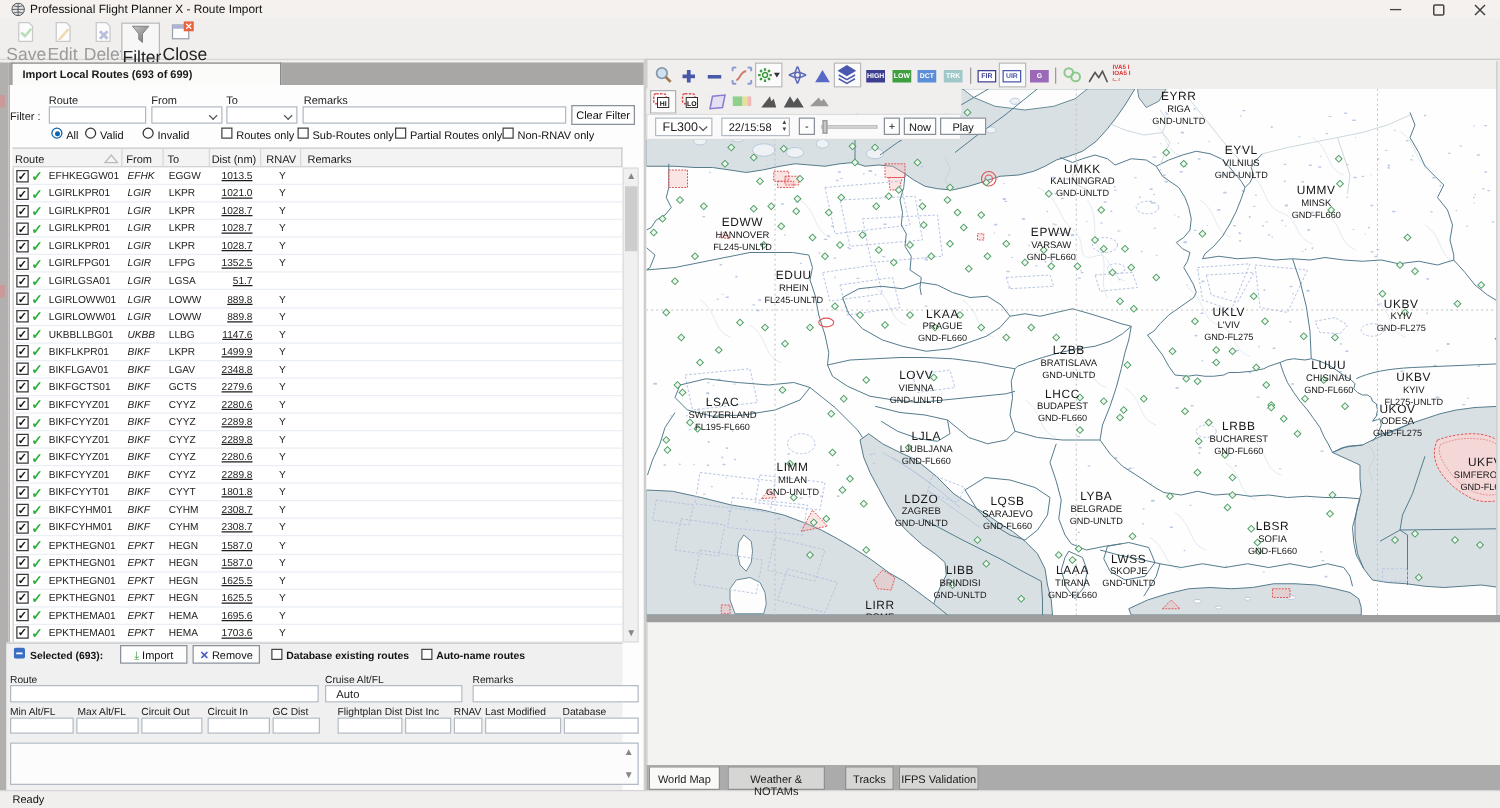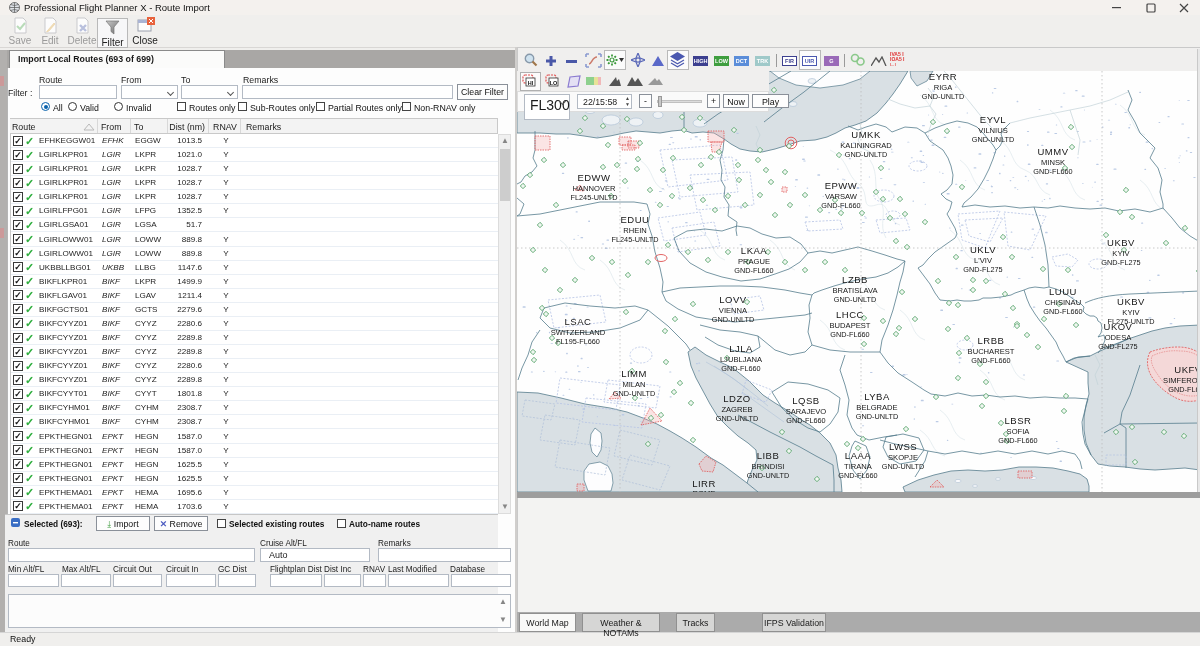--- a/index.html
+++ b/index.html
@@ -4,21 +4,21 @@
 <style>
 *{margin:0;padding:0;box-sizing:border-box;}
 html,body{width:1200px;height:646px;overflow:hidden;}
 body{font-family:"Liberation Sans",sans-serif;font-size:9px;color:#1c1c1c;background:#f0efed;position:relative;}
 .abs{position:absolute;}
 
 #titlebar{left:0;top:0;width:1200px;height:15px;background:#f4f1ee;}
 #titletxt{left:24px;top:2px;font-size:9.5px;color:#111;}
 
 #toolbar{left:0;top:15px;width:1200px;height:33px;background:#f0efed;border-bottom:1px solid #d9d7d5;}
-.tbtn{position:absolute;top:2px;width:30px;text-align:center;font-size:10px;color:#9a9a9a;}
+.tbtn{position:absolute;top:2px;width:30px;text-align:center;font-size:14px;color:#9a9a9a;}
 .tbtn .ic{display:block;margin:0 auto 1px auto;width:17px;height:17px;position:relative;}
 .tbtn.en{color:#222;}
 #filterbtn{border:1px solid #b9b9b9;background:#f7f7f8;}
 
 #tabstrip{left:7px;top:50px;width:508px;height:18px;background:#a9a7a5;}
 #ltab{left:2px;top:0px;width:216px;height:18px;background:#fbfbfa;border:1px solid #8a8a8a;border-bottom:none;font-size:8.8px;font-weight:bold;color:#1a1a1a;padding:3px 0 0 8px;}
 
 #lpanel{left:7px;top:68px;width:508px;height:564px;background:#fdfdfd;border-left:1px solid #b5b5b5;}
 .flabel{font-size:8.8px;color:#222;}
 .tf{position:absolute;background:#fff;border:1px solid #b3bac4;}
@@ -31,21 +31,21 @@
 .rlabel{position:absolute;font-size:8.8px;color:#111;}
 
 #tblhead{left:10px;top:118px;width:488px;height:16px;background:#f3f3f3;border:1px solid #c9c9c9;border-left:none;}
 .hcell{position:absolute;top:3px;font-size:8.8px;color:#1a1a1a;}
 .vline{position:absolute;top:0;width:1px;height:100%;background:#d8d8d8;}
 #tblbody{left:10px;top:134px;width:488px;height:380px;background:#fff;border-left:1px solid #c9c9c9;overflow:hidden;}
 .trow{position:absolute;left:0;width:100%;height:14px;border-bottom:1px solid #eaeff5;}
 .trow span{position:absolute;top:2px;font-size:8.1px;color:#1d1d1d;}
 .trow span.cbx{position:absolute;left:2px;top:1.5px;width:10px;height:10px;border:1px solid #3a3a3a;background:#fff;font-size:9px;line-height:9px;color:#111;text-align:center;font-weight:bold;}
 .trow span.gchk{position:absolute;left:14px;top:0.5px;color:#2fae3e;font-weight:bold;font-size:11px;}
-.c1{left:28px;} .c2{left:91px;font-style:italic;} .c3{left:124px;} .c4{left:157px;width:34px;text-align:right;} .c5{left:200px;width:30px;text-align:center;}
+.c1{left:28px;} .c2{left:91px;font-style:italic;} .c3{left:124px;} .c4{left:157px;width:34px;text-align:right;text-decoration:underline;} .c5{left:200px;width:30px;text-align:center;}
 
 #vsb{left:498px;top:134px;width:13px;height:380px;background:#f0f0f0;border:1px solid #dcdcdc;}
 .sbarrow{position:absolute;left:2px;width:8px;height:8px;color:#868686;font-size:8px;line-height:8px;}
 #vsbthumb{position:absolute;left:1px;top:14px;width:10px;height:52px;background:#cdcdcd;}
 
 #selbar{left:5px;top:514px;width:493px;height:118px;background:#f0f0f0;border-top:1px solid #c6c6c6;}
 .blbl{position:absolute;font-size:8.3px;font-weight:bold;color:#111;}
 .nlbl{position:absolute;font-size:8.2px;color:#222;}
 
 #statusbar{left:0;top:632px;width:1200px;height:14px;background:#f0efed;border-top:1px solid #d5d5d5;font-size:8.8px;padding:1px 0 0 10px;color:#111;}
@@ -263,21 +263,21 @@
       <span class="c3">LKPR</span>
       <span class="c4">1499.9</span>
       <span class="c5">Y</span>
     </div>
 <div class="trow" style="top:154.8px;">
       <span class="cbx">✓</span>
       <span class="gchk">✓</span>
       <span class="c1">BIKFLGAV01</span>
       <span class="c2">BIKF</span>
       <span class="c3">LGAV</span>
-      <span class="c4">1211.4</span>
+      <span class="c4">2348.8</span>
       <span class="c5">Y</span>
     </div>
 <div class="trow" style="top:168.8px;">
       <span class="cbx">✓</span>
       <span class="gchk">✓</span>
       <span class="c1">BIKFGCTS01</span>
       <span class="c2">BIKF</span>
       <span class="c3">GCTS</span>
       <span class="c4">2279.6</span>
       <span class="c5">Y</span>
@@ -417,21 +417,21 @@
 
 <div class="abs" id="selbar"></div>
 <svg class="abs" style="left:11px;top:518px" width="9" height="9">
     <rect width="9" height="9" rx="2" fill="#3a6ec4"></rect>
     <rect x="2" y="4" width="5" height="1.4" fill="#fff"></rect>
   </svg>
 <div class="blbl" style="left:24px;top:519px;">Selected (693):</div>
 <div class="btn" style="left:96px;top:516px;width:54px;height:15px;padding-top:2px;"><span style="color:#3a9a3a;">⤓</span> Import</div>
 <div class="btn" style="left:154px;top:516px;width:54px;height:15px;padding-top:2px;"><span style="color:#4a5ac0;font-weight:bold;">✕</span> Remove</div>
 <div class="chk" style="left:217px;top:519px;"></div>
-<div class="blbl" style="left:229px;top:519px;">Selected existing routes</div>
+<div class="blbl" style="left:229px;top:519px;">Database existing routes</div>
 <div class="chk" style="left:337px;top:519px;"></div>
 <div class="blbl" style="left:349px;top:519px;">Auto-name routes</div>
 
 <div class="nlbl" style="left:8px;top:539px;">Route</div>
 <div class="nlbl" style="left:260px;top:539px;">Cruise Alt/FL</div>
 <div class="nlbl" style="left:378px;top:539px;">Remarks</div>
 <div class="tf" style="left:8px;top:548px;width:247px;height:14px;"></div>
 <div class="tf" style="left:260px;top:548px;width:110px;height:14px;font-size:9px;padding:1px 0 0 8px;">Auto</div>
 <div class="tf" style="left:378px;top:548px;width:133px;height:14px;"></div>
 <div class="nlbl" style="left:8px;top:565px;">Min Alt/FL</div>
@@ -1293,31 +1293,31 @@
       <path d="M1,10 L8,1 L9,5 L11,3 L13,10 Z" fill="#555"></path>
     </svg>
 <svg class="abs" style="left:111px;top:5px" width="17" height="11">
       <path d="M0,10 L5,1 L8,6 L11,2 L16,10 Z" fill="#555"></path>
     </svg>
 <svg class="abs" style="left:132px;top:6px" width="16" height="9">
       <path d="M0,8 L7,1 L9,4 L11,2 L15,8 Z" fill="#999"></path>
     </svg>
 </div>
 <div class="abs" id="rtool3">
-<div class="tf combo" style="left:6px;top:2px;width:46px;height:26px;font-size:14px;padding:2px 0 0 5px;">FL300</div>
+<div class="tf combo" style="left:6px;top:2px;width:46px;height:15px;font-size:10px;padding:2px 0 0 5px;">FL300</div>
 <div class="tf" style="left:59px;top:2px;width:55px;height:15px;font-size:8.8px;padding:2px 0 0 5px;">22/15:58<span style="position:absolute;right:1px;top:0px;font-size:5px;color:#444;line-height:6px;">▲<br>▼</span></div>
 <div class="btn" style="left:121px;top:2px;width:13px;height:14px;padding-top:1px;">-</div>
 <div class="abs" style="left:139px;top:8px;width:45px;height:3px;background:#dcdcdc;border:1px solid #c0c0c0;"></div>
 <div class="abs" style="left:140px;top:4px;width:4px;height:11px;background:#c8c8c8;border:1px solid #999;"></div>
 <div class="btn" style="left:189px;top:2px;width:13px;height:14px;padding-top:1px;">+</div>
 <div class="btn" style="left:205px;top:2px;width:26px;height:14px;padding-top:2px;">Now</div>
 <div class="btn" style="left:234px;top:2px;width:37px;height:14px;padding-top:2px;">Play</div>
 </div>
 <div class="abs" id="rsplit"></div>
 <div class="abs" id="rlower"></div>
 <div class="abs" id="rtabs">
 <div class="rtab act" style="left:2px;width:57px;">World Map</div>
 <div class="rtab" style="left:65px;width:78px;">Weather &amp; NOTAMs</div>
 <div class="rtab" style="left:159px;width:39px;">Tracks</div>
-<div class="rtab" style="left:202px;width:64px;margin-left:43px;">IFPS Validation</div>
+<div class="rtab" style="left:202px;width:64px;">IFPS Validation</div>
 </div>
 <div class="abs" id="vertsep"></div>
 <div class="abs" style="left:1197px;top:49px;width:3px;height:443px;background:#e8e8e8;border-left:1px solid #c9c9c9;"></div>
 
 </body></html>

